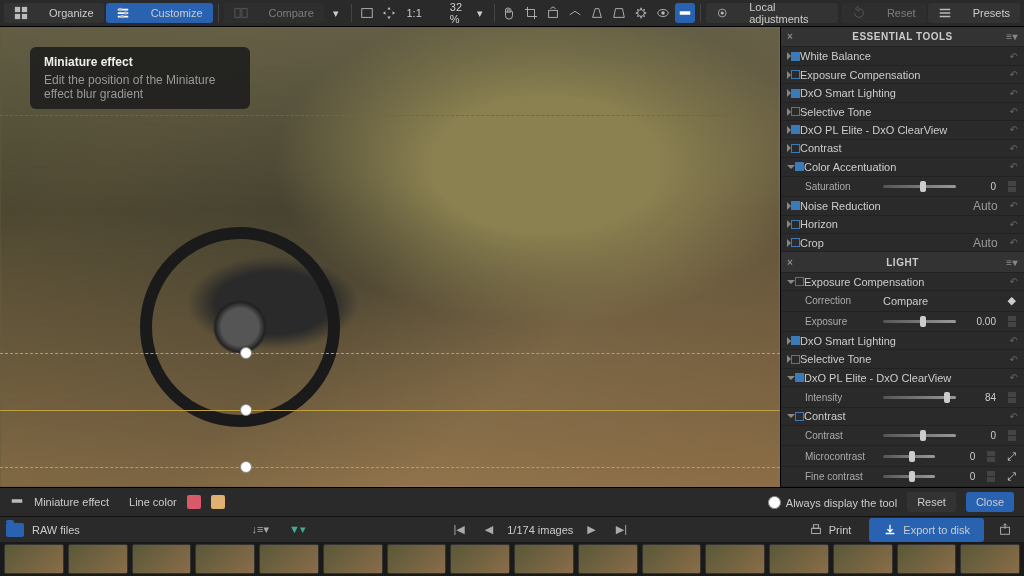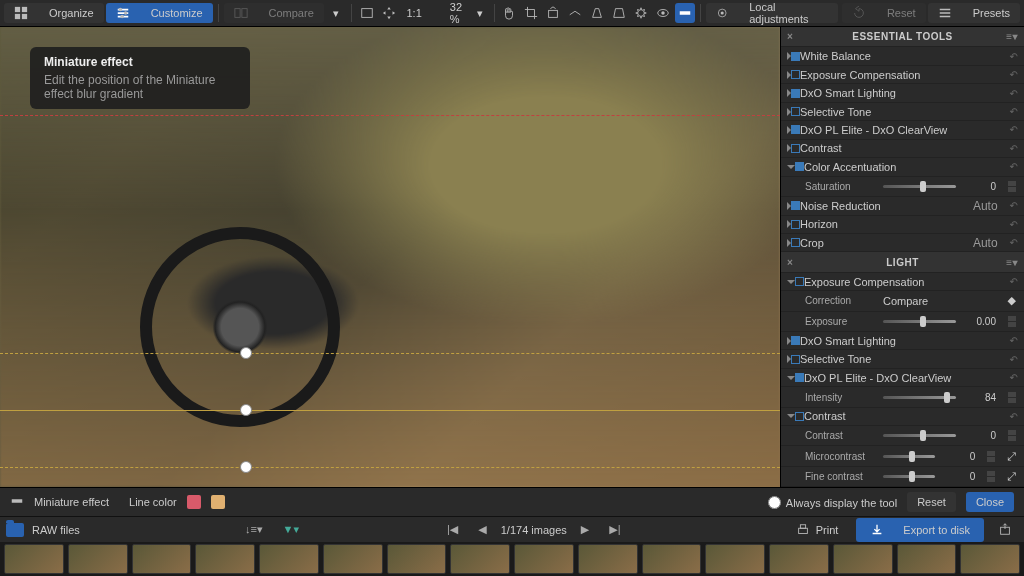--- a/index.html
+++ b/index.html
@@ -46,21 +46,21 @@
 .stepper{display:flex;flex-direction:column;gap:1px;margin-left:4px}
 .stepper div{width:8px;height:5px;background:#444;cursor:pointer}
 .bottombar{height:29px;background:#2a2a2a;display:flex;align-items:center;padding:0 10px;gap:10px;border-top:1px solid #000}
 .swatch{width:14px;height:14px;border-radius:2px;cursor:pointer}
 .radio{display:flex;align-items:flex-end;gap:5px}
 .radio input{accent-color:#2962b0}
 .footer{height:26px;background:#2a2a2a;display:flex;align-items:center;padding:0 6px;gap:8px;border-top:1px solid #111}
 .folder-icon{width:18px;height:14px;background:#2962b0;border-radius:2px;position:relative}
 .folder-icon:before{content:'';position:absolute;top:-3px;left:0;width:8px;height:3px;background:#2962b0;border-radius:2px 2px 0 0}
 .nav-btn{padding:3px 6px;cursor:pointer;color:#aaa}
-.export-btn{background:#2962b0;padding:5px 14px;border-radius:3px;cursor:pointer;display:flex;align-items:center;gap:19px}
+.export-btn{background:#2962b0;padding:5px 14px;border-radius:3px;cursor:pointer;display:flex;align-items:center;gap:6px}
 .print-btn{padding:5px 10px;display:flex;align-items:center;gap:6px;cursor:pointer}
 .filmstrip{height:34px;background:#1a1a1a;display:flex;gap:4px;padding:2px 4px;overflow:hidden}
 .thumb{width:62px;height:30px;background:linear-gradient(135deg,#5a5838,#8a6d48);border:1px solid #333;border-radius:2px}
 svg{width:14px;height:14px;fill:#bbb}
 </style>
 </head>
 <body>
 
 <div class="topbar">
   <div class="btn">

